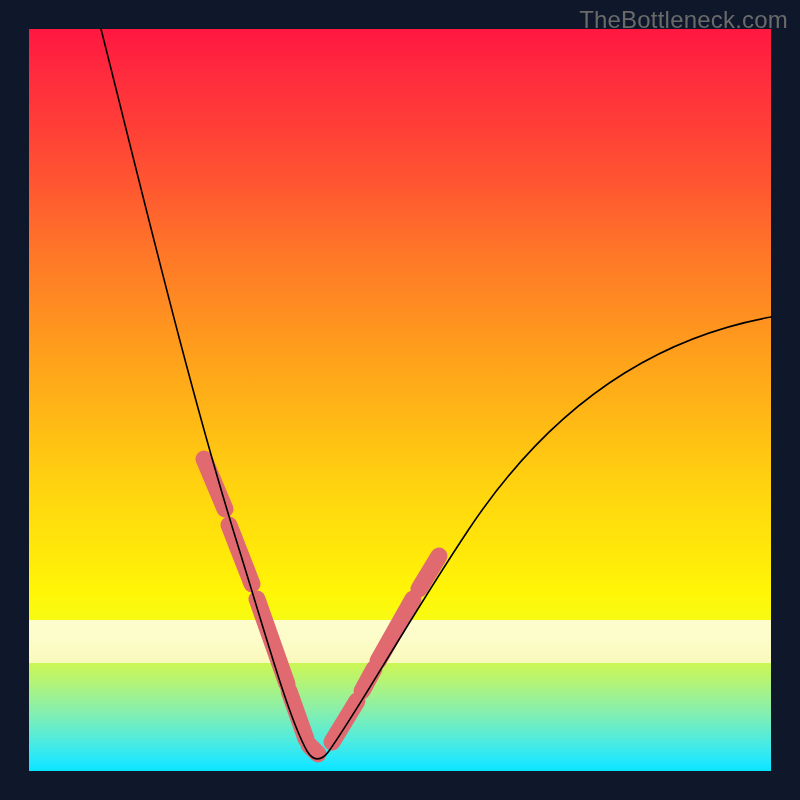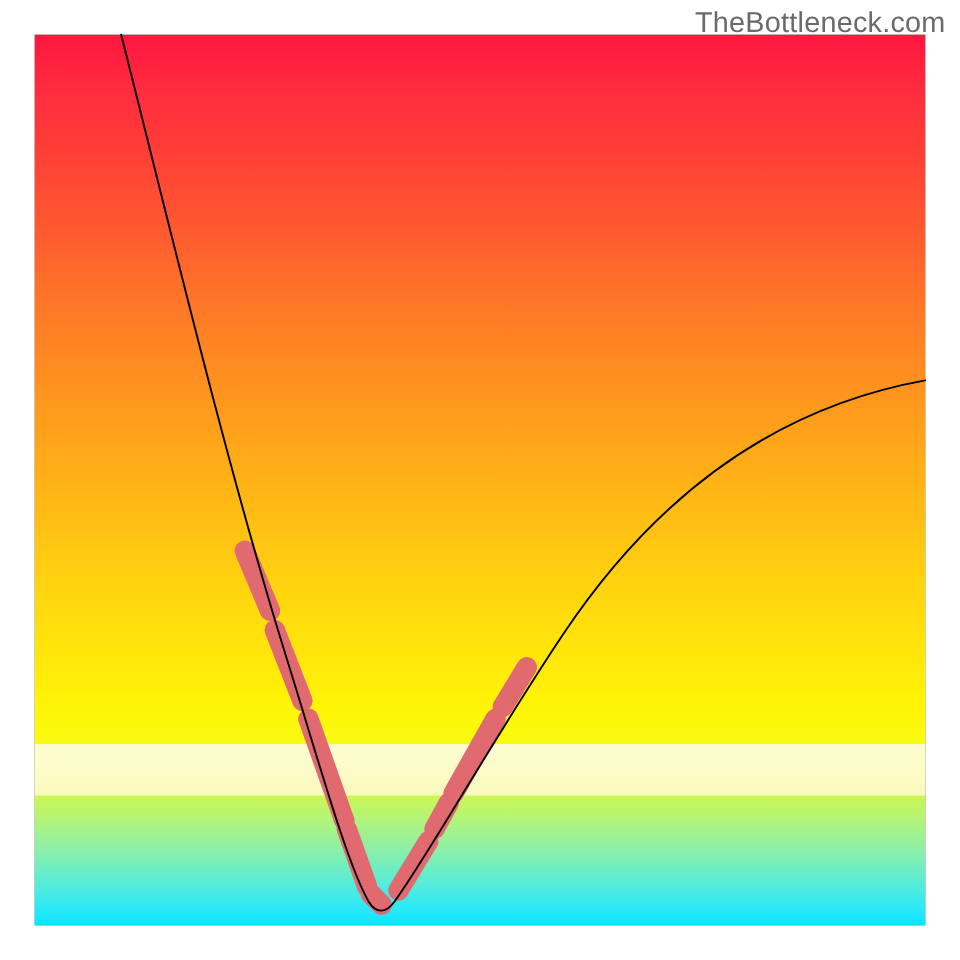--- a/index.html
+++ b/index.html
@@ -8,21 +8,21 @@
     width: 800px;
     height: 800px;
     background: #000;
     font-family: Arial, Helvetica, sans-serif;
     overflow: hidden;
   }
   .stage {
     position: relative;
     width: 800px;
     height: 800px;
-    background: #ffffff;
+    background: #0f172a;
   }
   .attribution {
     position: absolute;
     top: 6px;
     right: 12px;
     color: #6a6a6a;
     font-size: 24px;
     font-weight: 500;
     letter-spacing: 0.2px;
     z-index: 50;

